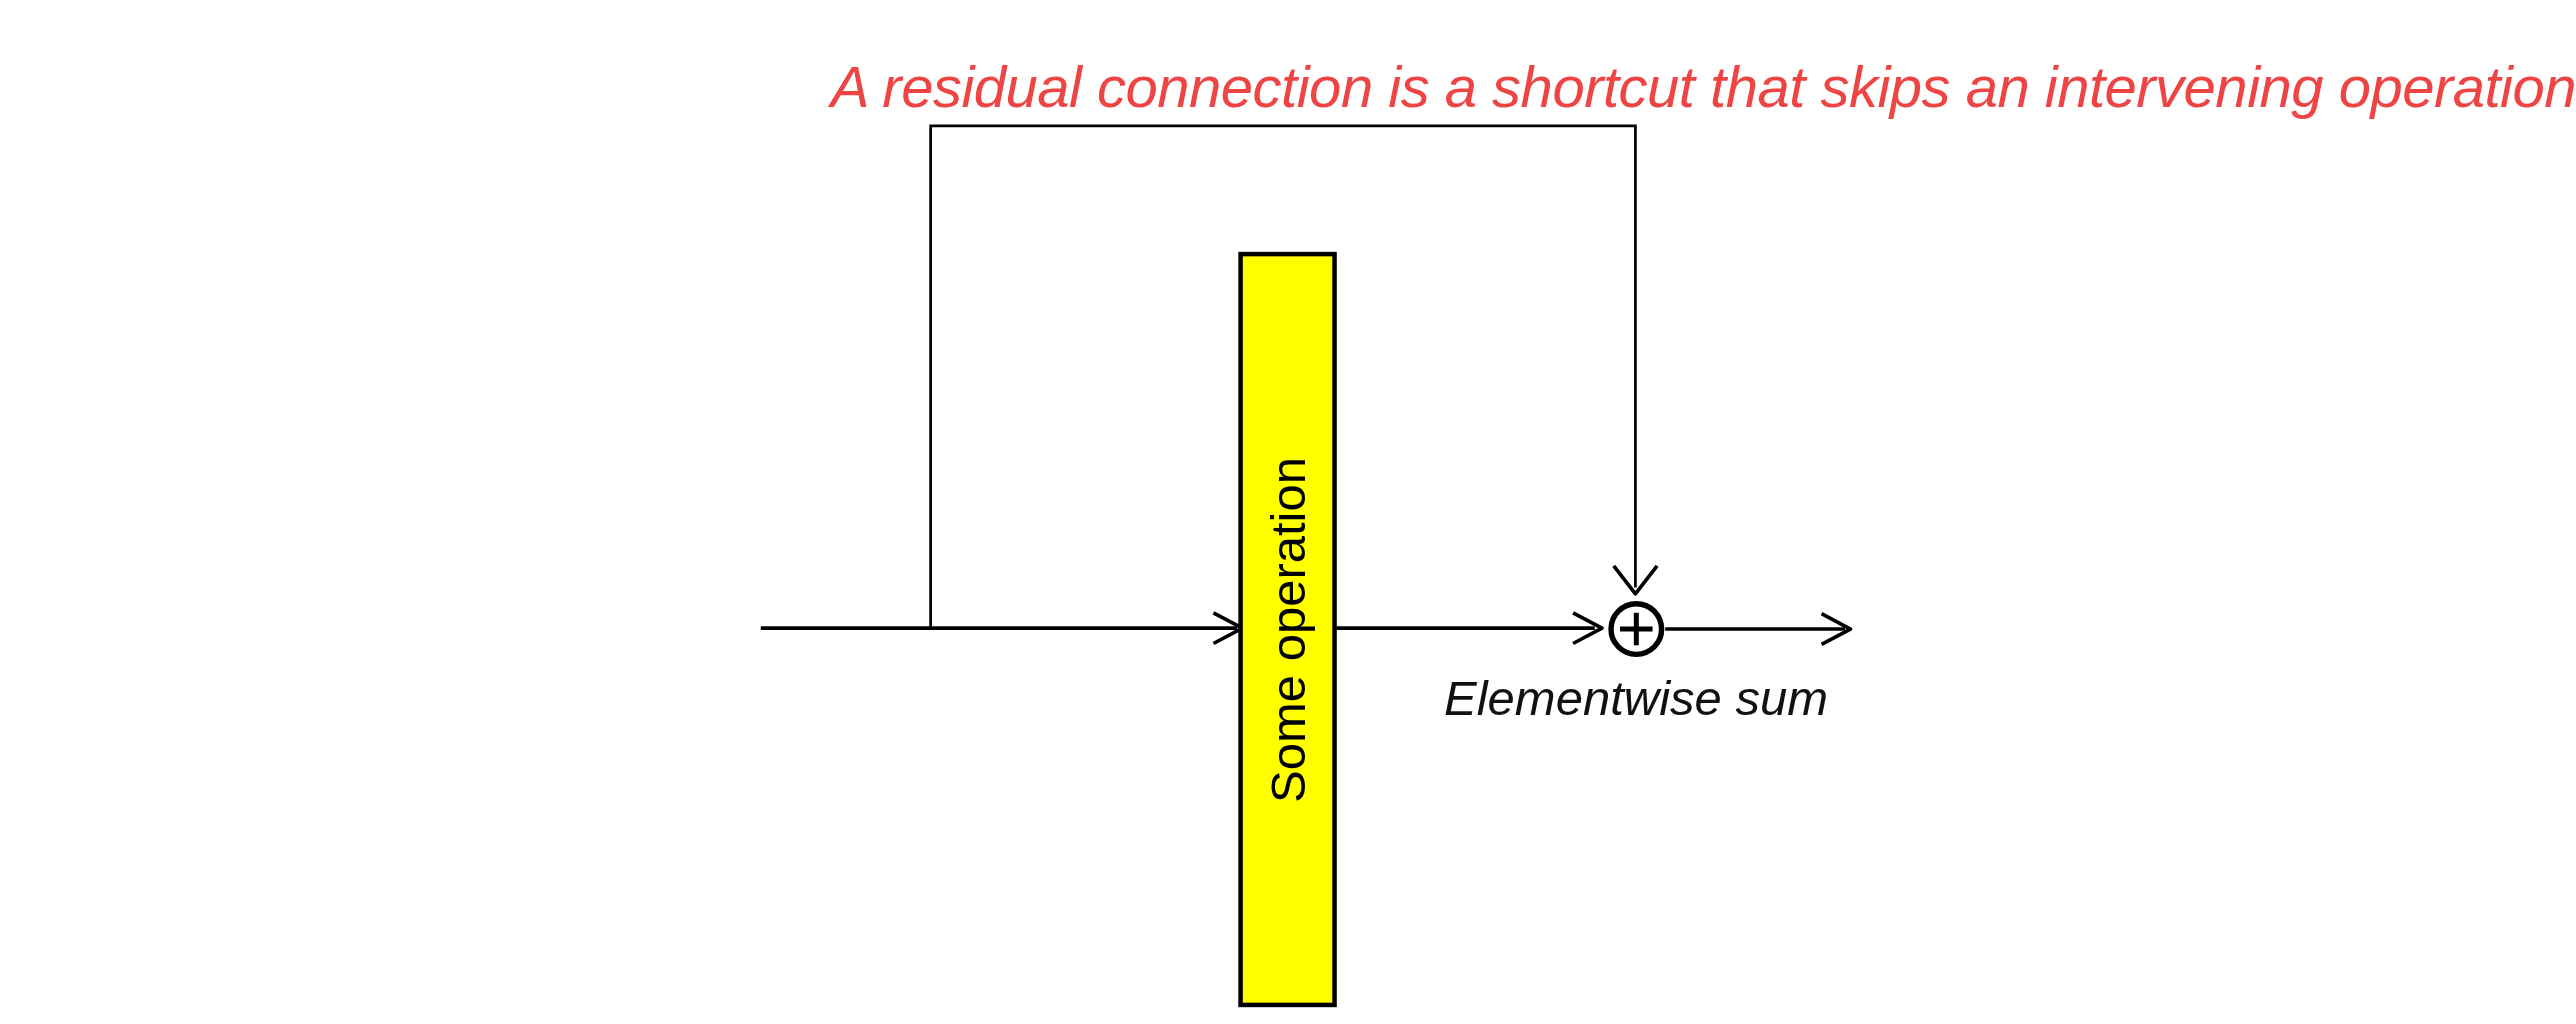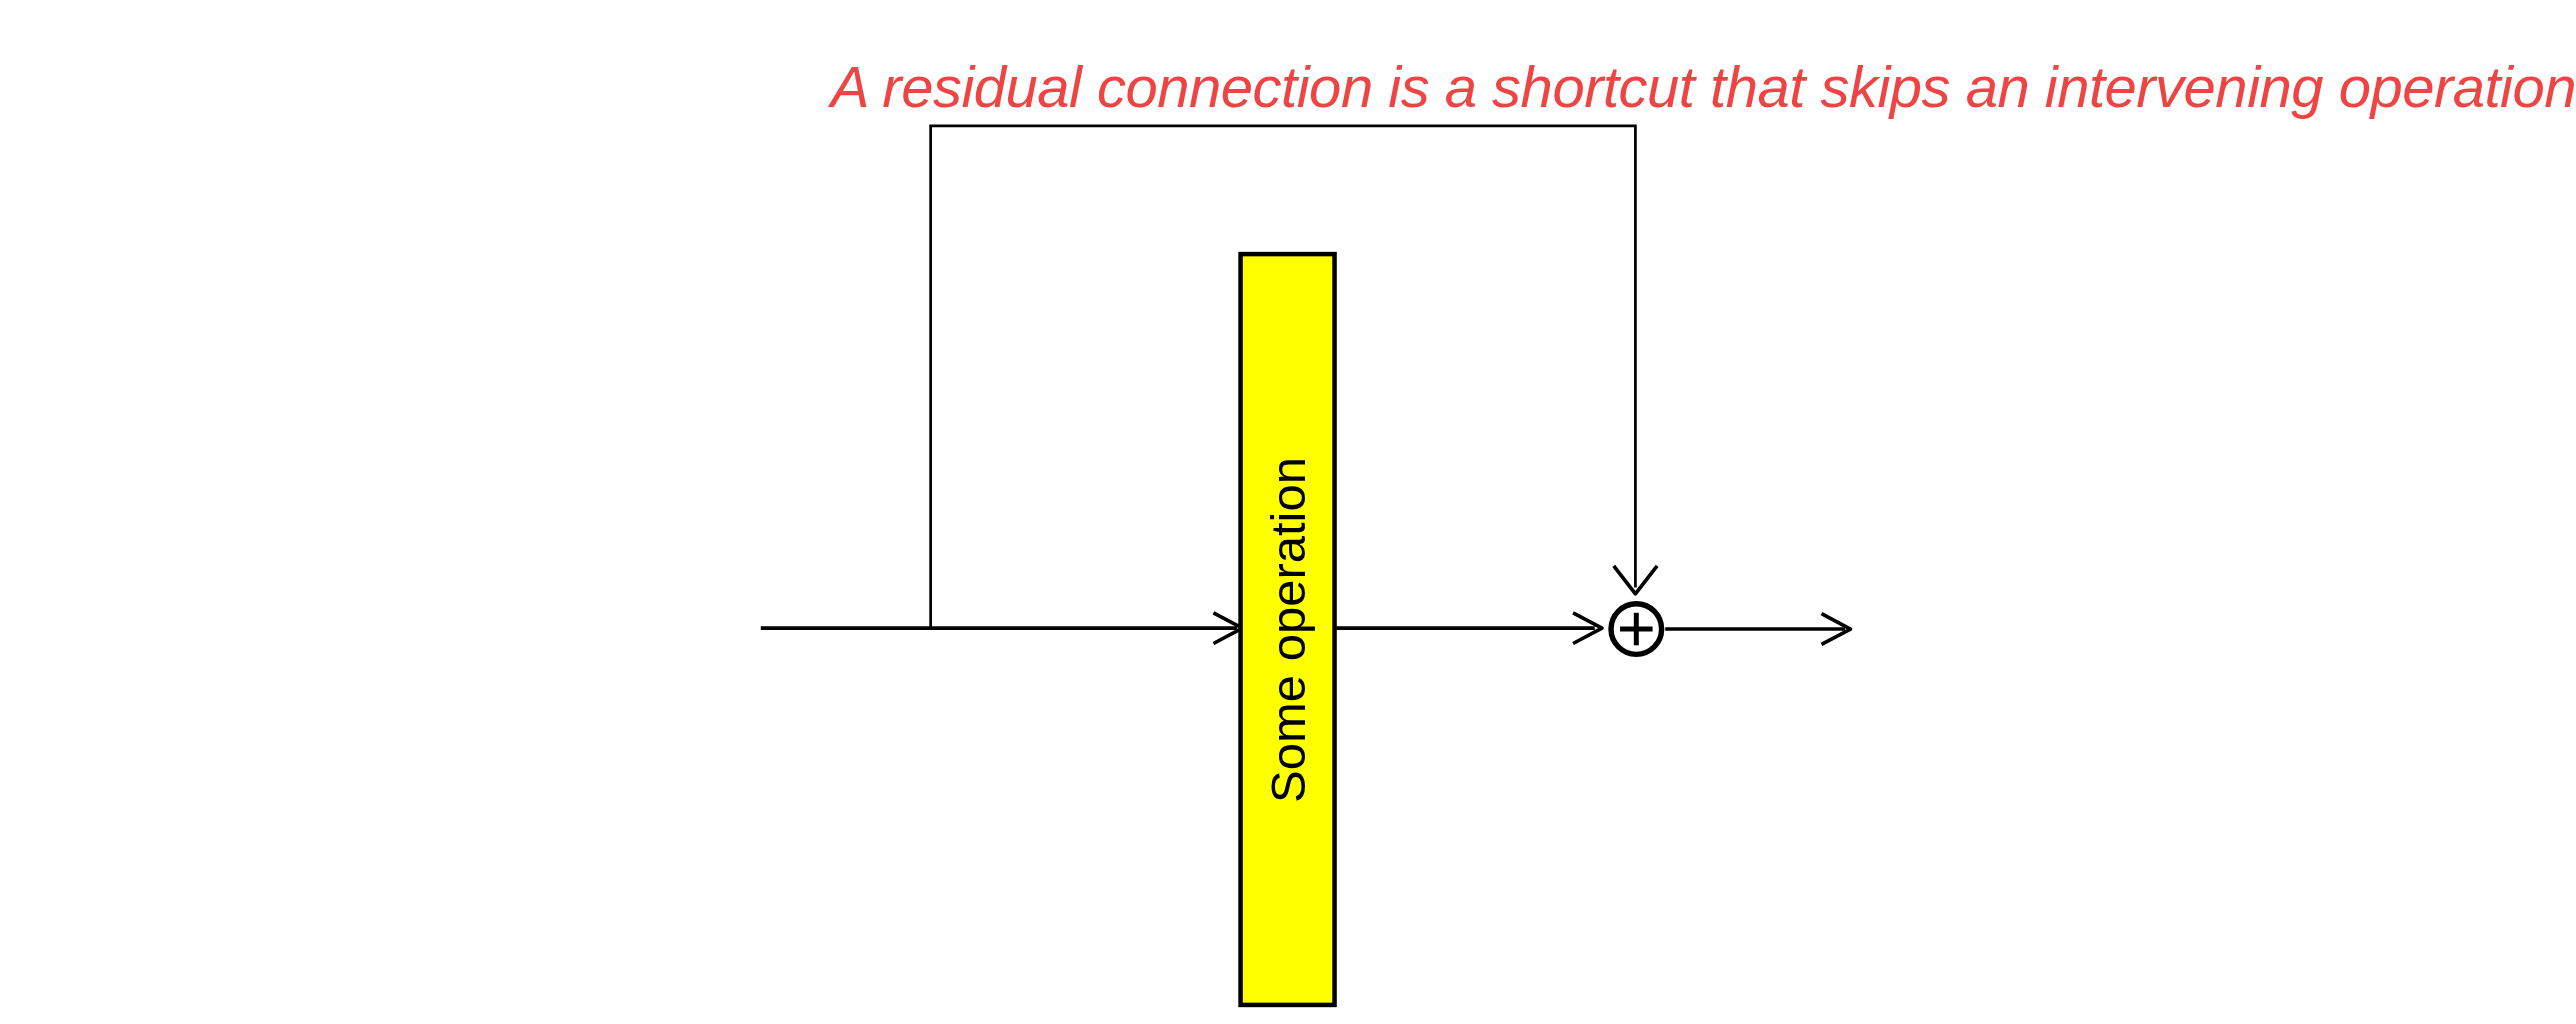--- a/index.html
+++ b/index.html
@@ -81,15 +81,16 @@
       <line x1="1811" y1="678" x2="1811" y2="714" stroke-width="5.5" stroke="#000000"></line>
       <line x1="1793" y1="696" x2="1829" y2="696" stroke-width="5.5" stroke="#000000"></line>
     </g>
 
     <line x1="1843" y1="696" x2="2042" y2="696" stroke-width="4" stroke="#000000"></line>
     <polyline points="2016,679 2048,696 2016,713" fill="none" stroke-width="4" stroke-linejoin="round" stroke="#000000"></polyline>
   </svg>
 
   <div class="op-label">Some operation</div>
 
+  <div class="sum-label">Elementwise sum</div>
 
 </div>
 
 
 </body></html>

